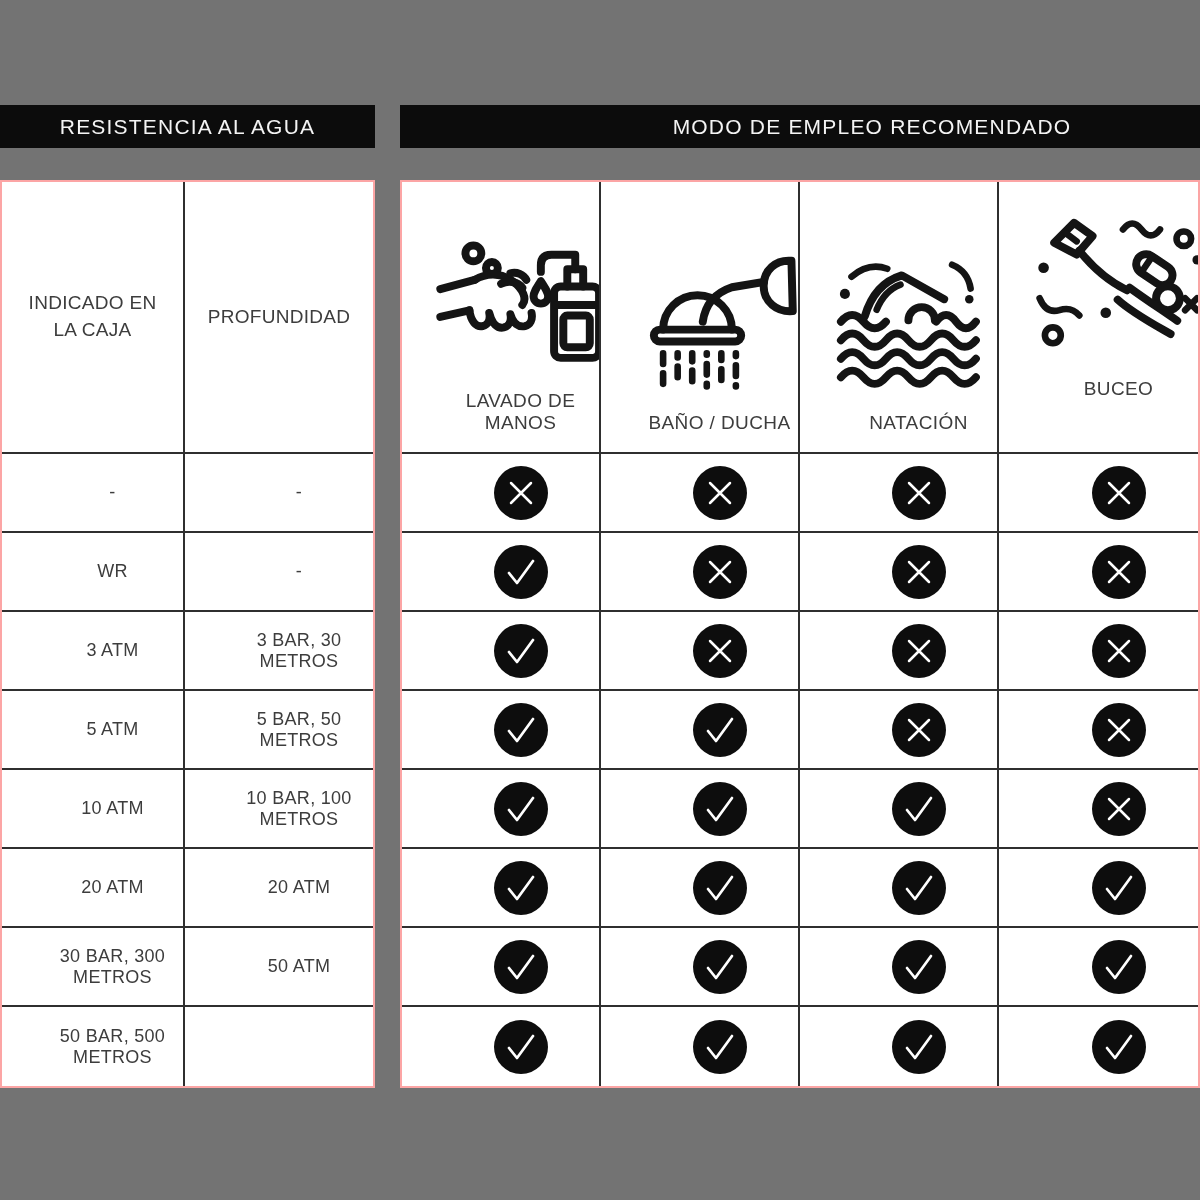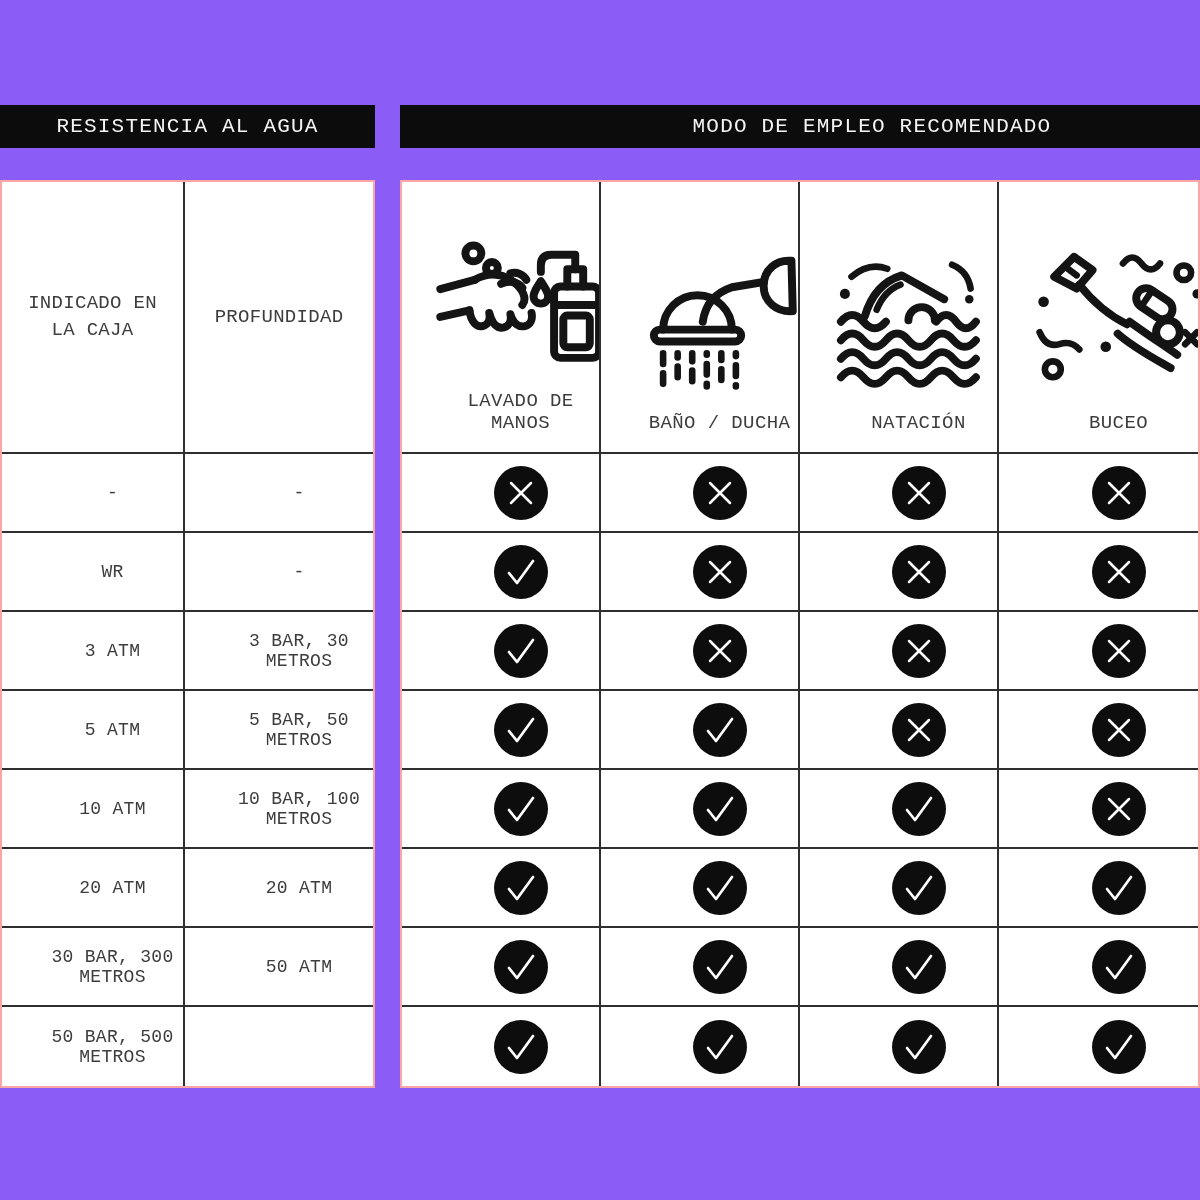--- a/index.html
+++ b/index.html
@@ -1,35 +1,35 @@
 <!DOCTYPE html>
 <html><head>
 <meta charset="utf-8">
 <style>
   html,body{margin:0;padding:0;background:#ffffff;}
   body{width:1200px;height:1200px;position:relative;font-family:"Liberation Sans",sans-serif;}
-  .stage{position:absolute;inset:0;background:#8b5cf6;font-family:Liberation Mono, monospace;}
+  .stage{position:absolute;inset:0;background:#737373;}
 
   .hdr{position:absolute;top:105px;height:43px;background:#0c0c0c;color:#f4f4f4;
        display:flex;align-items:center;justify-content:center;
        font-size:21px;letter-spacing:1.2px;font-weight:400;}
   .hdr-left{left:0;width:375px;}
   .hdr-right{left:400px;width:944px;}
 
   .table{position:absolute;top:180px;height:908px;display:grid;box-sizing:border-box;
          border:2px solid #fca5a5;background:#ffffff;}
   .table-left{left:0;width:375px;grid-template-columns:183px 1fr;grid-template-rows:272px repeat(8,1fr);}
   .table-right{left:400px;width:800px;grid-template-columns:repeat(4,1fr);grid-template-rows:272px repeat(8,1fr);}
 
   .cell{border-right:2px solid #2f2f2f;border-bottom:2px solid #2f2f2f;
         display:flex;align-items:center;justify-content:center;
         color:#3d3d3d;font-size:18px;text-align:center;overflow:hidden;letter-spacing:0.3px;padding-left:40px;}
   .table-left > .cell:nth-child(2n){border-right:none;}
   .table-left > .cell:nth-child(n+17){border-bottom:none;}
-  .table-right > .cell:nth-child(4n){border-right:none;}
+  .table-right > .cell:nth-child(4n){border-right:none;justify-content:center;}
   .table-right > .cell:nth-child(n+33){border-bottom:none;}
 
   .lt-head{padding:0 14px;line-height:1.4;font-size:19px;}
   .icon-cell{flex-direction:column;justify-content:flex-end;padding-bottom:18px;gap:16px;}
   .col-label{font-size:19px;letter-spacing:0.4px;color:#3d3d3d;}
 
   .pict{stroke:#141414;stroke-width:6;fill:none;stroke-linecap:round;stroke-linejoin:round;}
   .pict .fill{fill:#141414;stroke:none;}
   .pict .thin{stroke-width:5;}
   .pict .drops{stroke-width:5;stroke-dasharray:8 7;}

